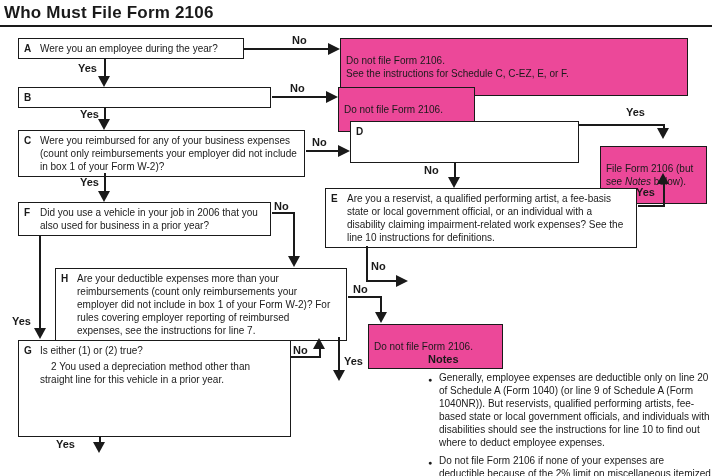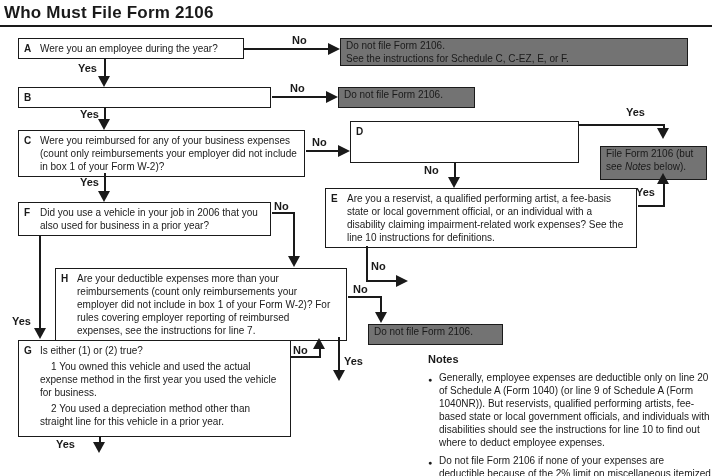--- a/index.html
+++ b/index.html
@@ -4,22 +4,22 @@
 <style>
   html,body{margin:0;padding:0;background:#fff;}
   #page{position:relative;width:712px;height:476px;background:#fff;overflow:hidden;
         font-family:"Liberation Sans","DejaVu Sans",sans-serif;color:#1a1a1a;}
   #title{position:absolute;left:4px;top:3px;font-size:17px;font-weight:bold;letter-spacing:.2px;}
   #title-rule{position:absolute;left:0;top:25px;width:712px;height:2px;background:#1a1a1a;}
   .box{position:absolute;border:1px solid #1a1a1a;background:#fff;box-sizing:border-box;
        font-size:10px;line-height:13px;padding:3px 5px;display:flex;}
   .letter{flex:none;width:16px;font-weight:bold;}
   .txt{flex:1;}
-  .outcome{position:absolute;border:1px solid #1a1a1a;background:#737373;box-sizing:border-box;
-       font-size:10px;line-height:13px;padding:0 5px;}
+  .outcome{position:absolute;border:1px solid #1a1a1a;background:#ec4899;box-sizing:border-box;
+       font-size:10px;line-height:13px;padding:15px 5px;}
   .hline{position:absolute;height:2px;background:#1a1a1a;}
   .vline{position:absolute;width:2px;background:#1a1a1a;}
   .arr-r{position:absolute;width:0;height:0;border-top:6px solid transparent;
          border-bottom:6px solid transparent;border-left:12px solid #1a1a1a;}
   .arr-d{position:absolute;width:0;height:0;border-left:6px solid transparent;
          border-right:6px solid transparent;border-top:11px solid #1a1a1a;}
   .arr-u{position:absolute;width:0;height:0;border-left:6px solid transparent;
          border-right:6px solid transparent;border-bottom:11px solid #1a1a1a;}
   .lbl{position:absolute;font-size:11px;font-weight:bold;}
   .it{font-style:italic;}
@@ -138,21 +138,20 @@
   <div class="outcome" style="left:368px;top:324px;width:135px;min-height:21px;">Do not file Form 2106.</div>
 
   <div class="lbl" style="left:344px;top:355px;">Yes</div>
   <div class="vline" style="left:338px;top:337px;height:36px;"></div>
   <div class="arr-d" style="left:333px;top:370px;"></div>
 
   <div class="box" style="left:18px;top:340px;width:273px;min-height:97px;">
     <span class="letter">G</span>
     <span class="txt">
       <div>Is either (1) or (2) true?</div>
-      <div class="g-item">1 You owned this vehicle and used the actual expense method in the first year you used the vehicle for business.</div>
       <div class="g-item">2 You used a depreciation method other than straight line for this vehicle in a prior year.</div>
     </span>
   </div>
 
   <div class="lbl" style="left:293px;top:344px;">No</div>
   <div class="hline" style="left:291px;top:356px;width:30px;"></div>
   <div class="vline" style="left:319px;top:348px;height:10px;"></div>
   <div class="arr-u" style="left:313px;top:338px;"></div>
 
   <div class="lbl" style="left:56px;top:438px;">Yes</div>

